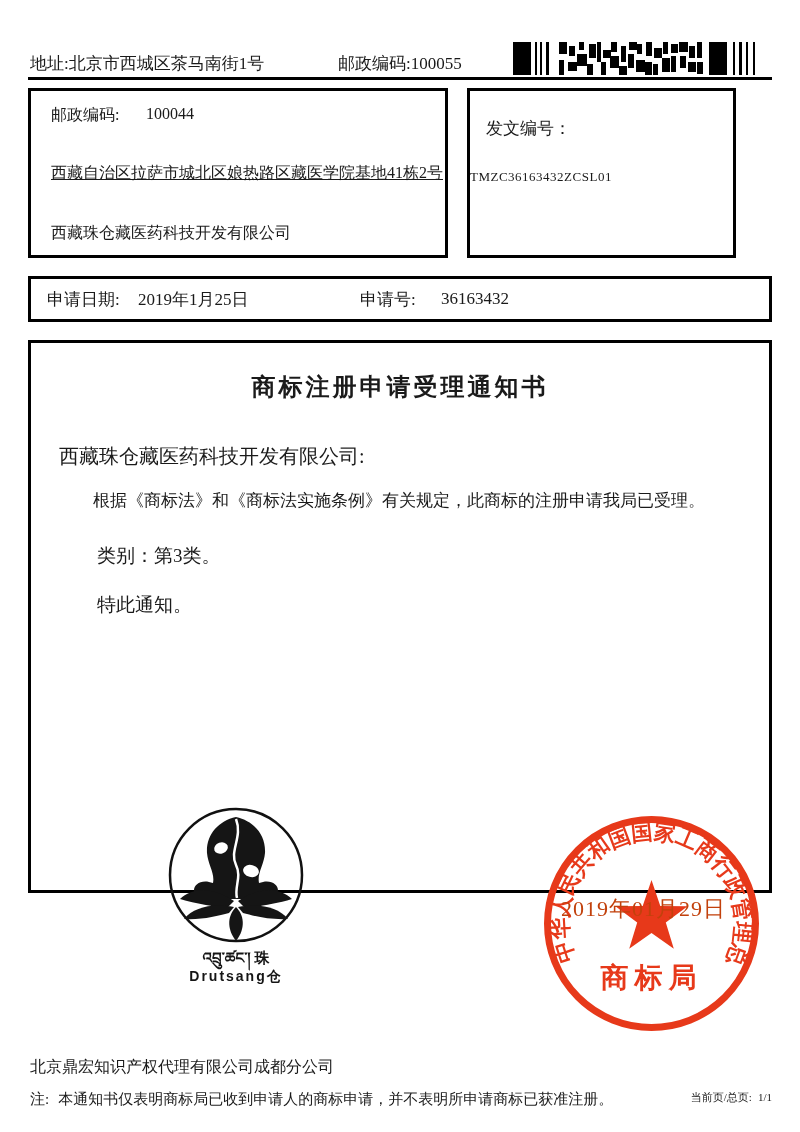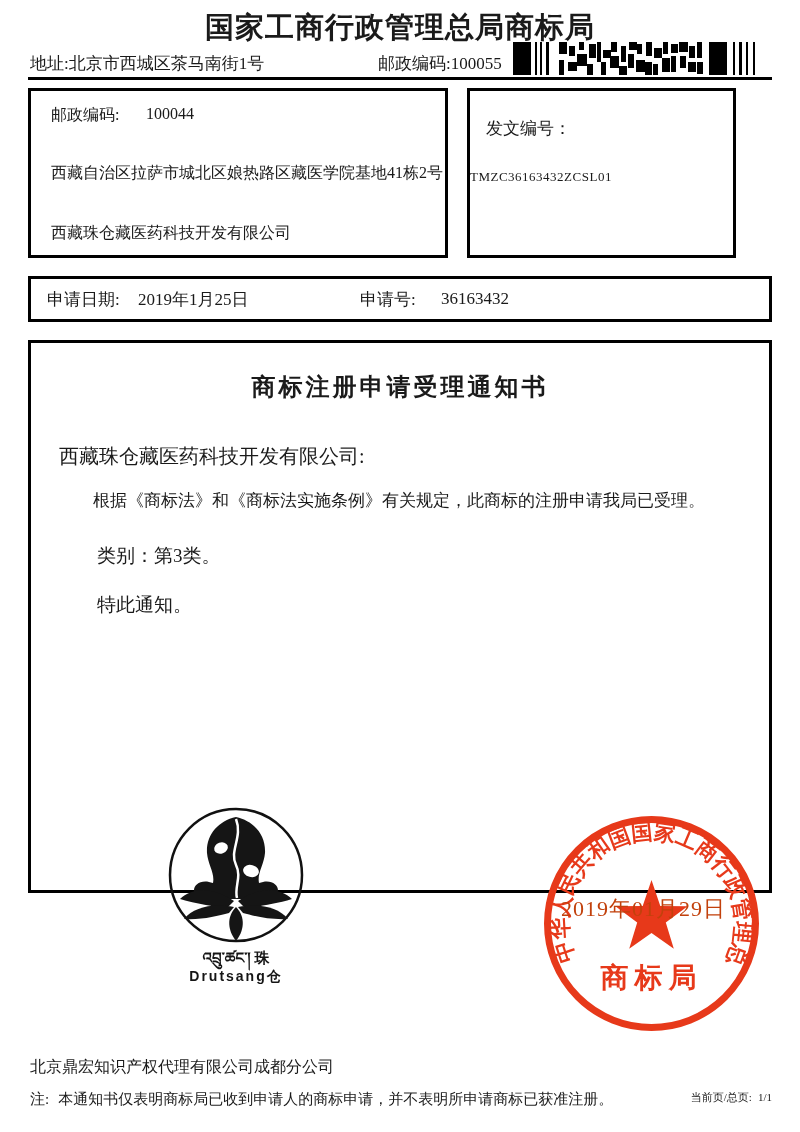--- a/index.html
+++ b/index.html
@@ -1,21 +1,21 @@
 <!DOCTYPE html>
 <html><head>
 <meta charset="utf-8">
 <style>
   html,body{margin:0;padding:0;background:#fff;}
   .page{position:relative;width:800px;height:1132px;background:#fff;overflow:hidden;
         font-family:"Liberation Serif","DejaVu Serif",serif;color:#1a1a1a;}
   .doc-title{position:absolute;top:8px;left:0;width:100%;text-align:center;
              font-size:29px;font-weight:bold;letter-spacing:1px;}
   .hdr-addr{position:absolute;top:52px;left:30px;font-size:17px;}
-  .hdr-post{position:absolute;top:52px;left:338px;font-size:17px;margin-left:40px;}
+  .hdr-post{position:absolute;top:52px;left:338px;font-size:17px;}
   .barcode{position:absolute;top:42px;left:513px;}
   .rule{position:absolute;top:77px;left:28px;width:744px;height:3px;background:#000;}
   .box{position:absolute;border:3px solid #000;background:#fff;box-sizing:border-box;}
   .leftbox{top:88px;left:28px;width:420px;height:170px;}
   .rightbox{top:88px;left:467px;width:269px;height:170px;}
   .appbar{top:276px;left:28px;width:744px;height:46px;}
   .appbar span{position:absolute;top:50%;transform:translateY(-50%);font-size:17px;}
   .bigbox{top:340px;left:28px;width:744px;height:553px;}
   .rb-line{position:absolute;font-size:16px;}
   .db-label{position:absolute;top:26px;left:16px;font-size:17px;}
@@ -36,21 +36,20 @@
   .ft-note{position:absolute;top:1090px;left:30px;font-size:15px;}
   .ft-note .nt{margin-left:9px;}
   .ft-page{position:absolute;top:1090px;right:28px;font-size:11px;}
   .ft-page .pv{margin-left:6px;}
 </style>
 </head>
 <body>
 
 <div class="page">
 
-  <div class="doc-title">国家工商行政管理总局商标局</div>
   <div class="hdr-addr">地址:北京市西城区茶马南街1号</div>
   <div class="hdr-post">邮政编码:100055</div>
 
   <svg class="barcode" width="255" height="33" viewBox="0 0 255 33">
     <g fill="#000">
       <rect x="0" y="0" width="18" height="33"></rect>
       <rect x="22" y="0" width="2" height="33"></rect>
         <rect x="27" y="0" width="2" height="33"></rect>
         <rect x="33" y="0" width="3" height="33"></rect>
       <rect x="46" y="0" width="8" height="12"></rect>
@@ -92,21 +91,21 @@
       <rect x="233" y="0" width="2" height="33"></rect>
         <rect x="240" y="0" width="2" height="33"></rect>
     </g>
   </svg>
 
   <div class="rule"></div>
 
   <div class="box leftbox">
     <div class="rb-line" style="top:14px;left:20px;">邮政编码:</div>
     <div class="rb-line" style="top:14px;left:115px;">100044</div>
-    <div class="rb-line" style="top:72px;left:20px;">西藏自治区拉萨市城北区娘热路区藏医学院基地41栋2号</div>
+    <div class="rb-line" style="top:72px;left:20px;text-decoration:underline;">西藏自治区拉萨市城北区娘热路区藏医学院基地41栋2号</div>
     <div class="rb-line" style="top:132px;left:20px;">西藏珠仓藏医药科技开发有限公司</div>
   </div>
 
   <div class="box rightbox">
     <div class="db-label">发文编号：</div>
     <div class="db-value">TMZC36163432ZCSL01</div>
   </div>
 
   <div class="box appbar">
     <span style="left:16px;">申请日期:</span>

